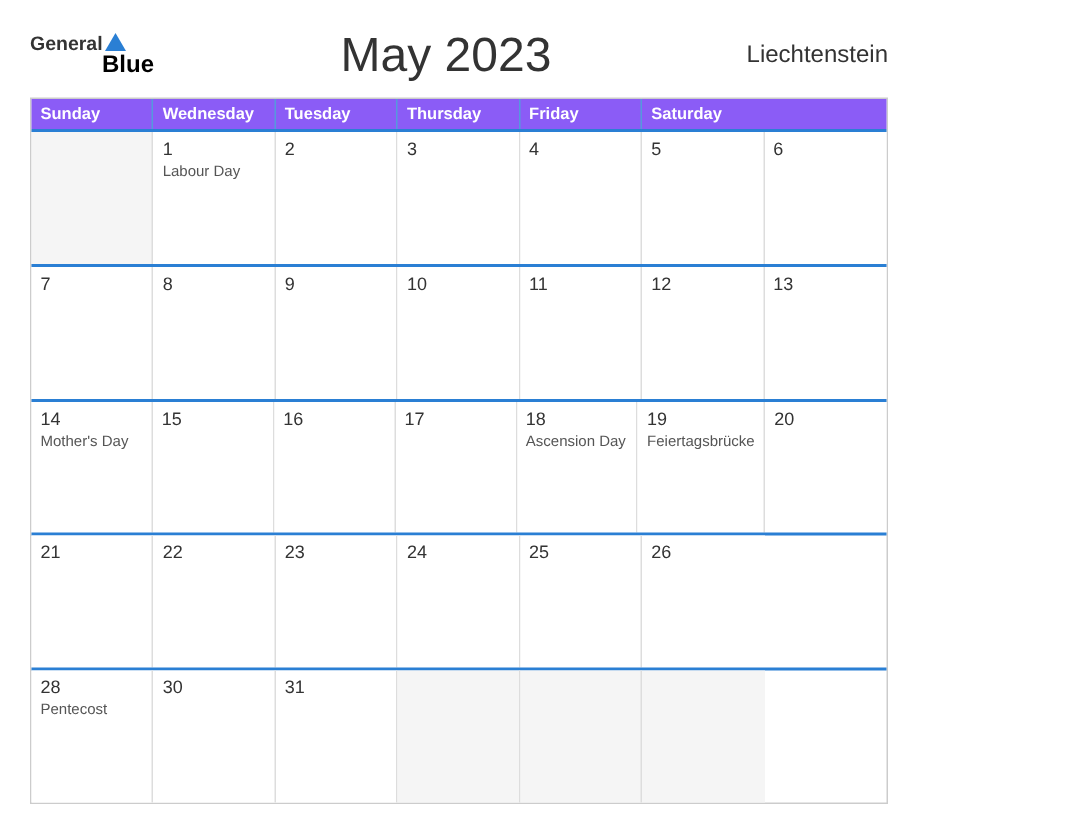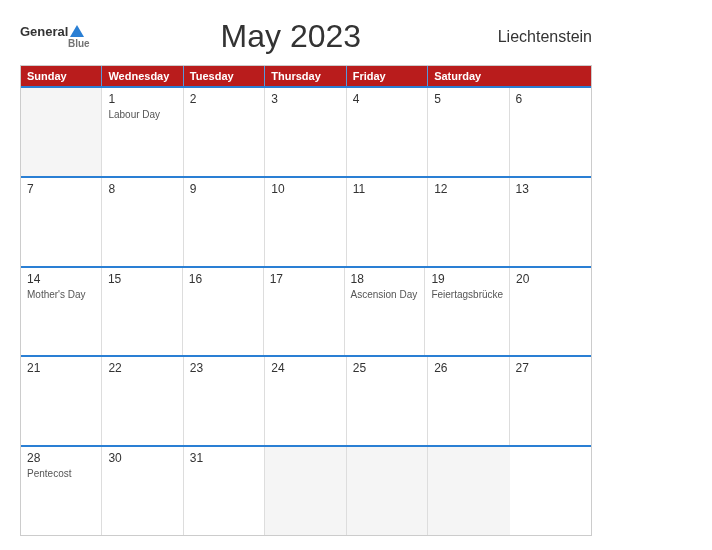--- a/index.html
+++ b/index.html
@@ -28,23 +28,23 @@
       align-items: center;
       gap: 3px;
     }
     .logo-text-general {
       font-size: 13px;
       font-weight: bold;
       color: #333;
       line-height: 1;
     }
     .logo-text-blue {
-      font-size: 10px;
+      font-size: 16px;
       font-weight: bold;
-      color: #737373;
+      color: #000000;
       line-height: 1;
       padding-left: 48px;
     }
     .logo-triangle {
       width: 0;
       height: 0;
       border-left: 7px solid transparent;
       border-right: 7px solid transparent;
       border-bottom: 12px solid #2a7fd4;
       margin-left: 2px;
@@ -65,21 +65,21 @@
     }
     .calendar {
       flex: 1;
       display: flex;
       flex-direction: column;
       border: 1px solid #ccc;
     }
     .cal-header-row {
       display: grid;
       grid-template-columns: repeat(7, 1fr);
-      background: #b91c1c;
+      background: #8b5cf6;
     }
     .cal-header-cell {
       color: #fff;
       font-size: 11px;
       font-weight: bold;
       padding: 4px 6px;
       text-align: left;
       border-right: 1px solid #5599dd;
     }
     .cal-header-cell:last-child {
@@ -242,23 +242,20 @@
           </div>
           <div class="cal-cell">
             <div class="day-num">24</div>
           </div>
           <div class="cal-cell">
             <div class="day-num">25</div>
           </div>
           <div class="cal-cell">
             <div class="day-num">26</div>
           </div>
-          <div class="cal-cell">
-            <div class="day-num">27</div>
-          </div>
         </div>
         <div class="cal-week">
           <div class="cal-cell">
             <div class="day-num">28</div>
             <div class="day-event">Pentecost</div>
           </div>
           <div class="cal-cell">
             <div class="day-num">30</div>
           </div>
           <div class="cal-cell">

